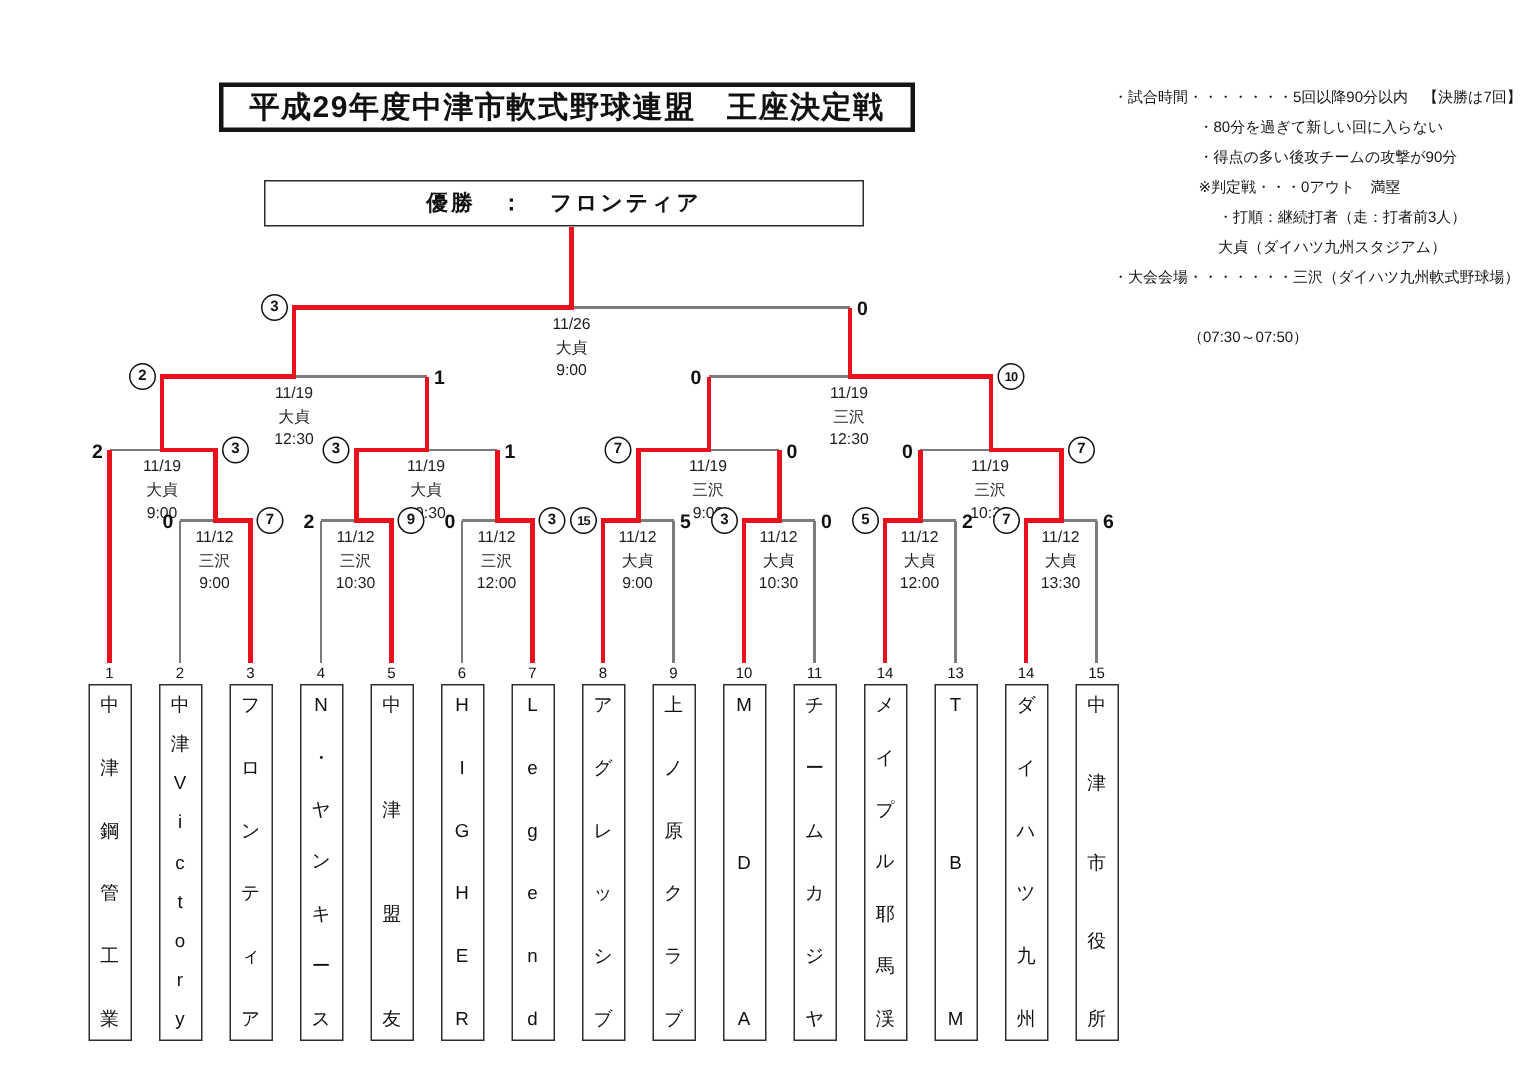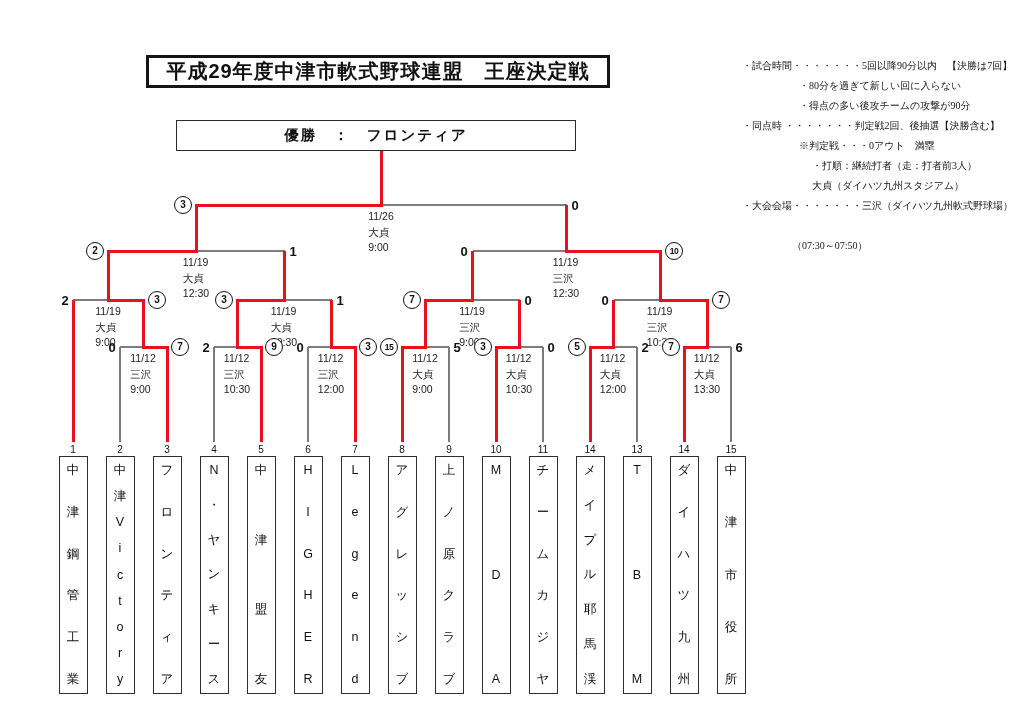--- a/index.html
+++ b/index.html
@@ -30,21 +30,21 @@
   }
 
   
   #bracket{left:0;top:0;}
   .gline{stroke:var(--line,#7c7c7c);stroke-width:1.6;fill:none;shape-rendering:crispEdges;}
   .rline{stroke:var(--red,#e8111c);stroke-width:3;fill:none;shape-rendering:crispEdges;}
 
   
   .mlabel{
     position:absolute;transform:translateX(-50%);
-    font-size:10.5px;line-height:15.5px;
+    text-align:center;font-size:10.5px;line-height:15.5px;
     white-space:nowrap;color:#1c1c1c;
   }
   .yl-final{top:209px}.yl-sf{top:255px}.yl-qf{top:304px}.yl-r1{top:351px}
 
   
   .score{
     position:absolute;font-size:13px;font-weight:bold;color:#111;
     height:18px;min-width:8px;
     display:flex;align-items:center;justify-content:center;
     line-height:1;
@@ -66,21 +66,21 @@
     border:1.3px solid #2e2e2e;background:#fff;display:flex;
   }
   .team-name{
     width:100%;box-sizing:border-box;padding:7px 0;
     display:flex;flex-direction:column;justify-content:space-between;align-items:center;
     font-size:12.5px;line-height:13px;color:#101010;
   }
 
   
   #notes{left:742px;top:56px;width:282px;}
-  .note-line{height:20px;line-height:20px;font-size:10px;white-space:nowrap;color:#151515;font-family:Liberation Serif, serif;}
+  .note-line{height:20px;line-height:20px;font-size:10px;white-space:nowrap;color:#151515;}
 </style>
 </head>
 <body style="--red: #e8111c; --line: #7c7c7c;">
 
 <div id="title-box" class="abs">平成29年度中津市軟式野球連盟　王座決定戦</div>
 
 <div id="champion-box" class="abs">優勝　：　フロンティア</div>
 
 <svg id="bracket" class="abs" width="1024" height="724" viewBox="0 0 1024 724" aria-hidden="true">
 
@@ -418,20 +418,19 @@
         <span>役</span>
         <span>所</span>
       </div>
     </div>
   </div>
 
 <div id="notes" class="abs">
   <div class="note-line" style="padding-left:0">・試合時間・・・・・・・5回以降90分以内　【決勝は7回】</div>
   <div class="note-line" style="padding-left:57px">・80分を過ぎて新しい回に入らない</div>
   <div class="note-line" style="padding-left:57px">・得点の多い後攻チームの攻撃が90分</div>
-  <div class="note-line" style="padding-left:0">・同点時 ・・・・・・・判定戦2回、後抽選【決勝含む】</div>
   <div class="note-line" style="padding-left:57px">※判定戦・・・0アウト　満塁</div>
   <div class="note-line" style="padding-left:70px">・打順：継続打者（走：打者前3人）</div>
   <div class="note-line" style="padding-left:70px">大貞（ダイハツ九州スタジアム）</div>
   <div class="note-line" style="padding-left:0">・大会会場・・・・・・・三沢（ダイハツ九州軟式野球場）</div>
   <div class="note-line" style="padding-left:0"></div>
   <div class="note-line" style="padding-left:50px">（07:30～07:50）</div>
 </div>
 
 </body></html>

